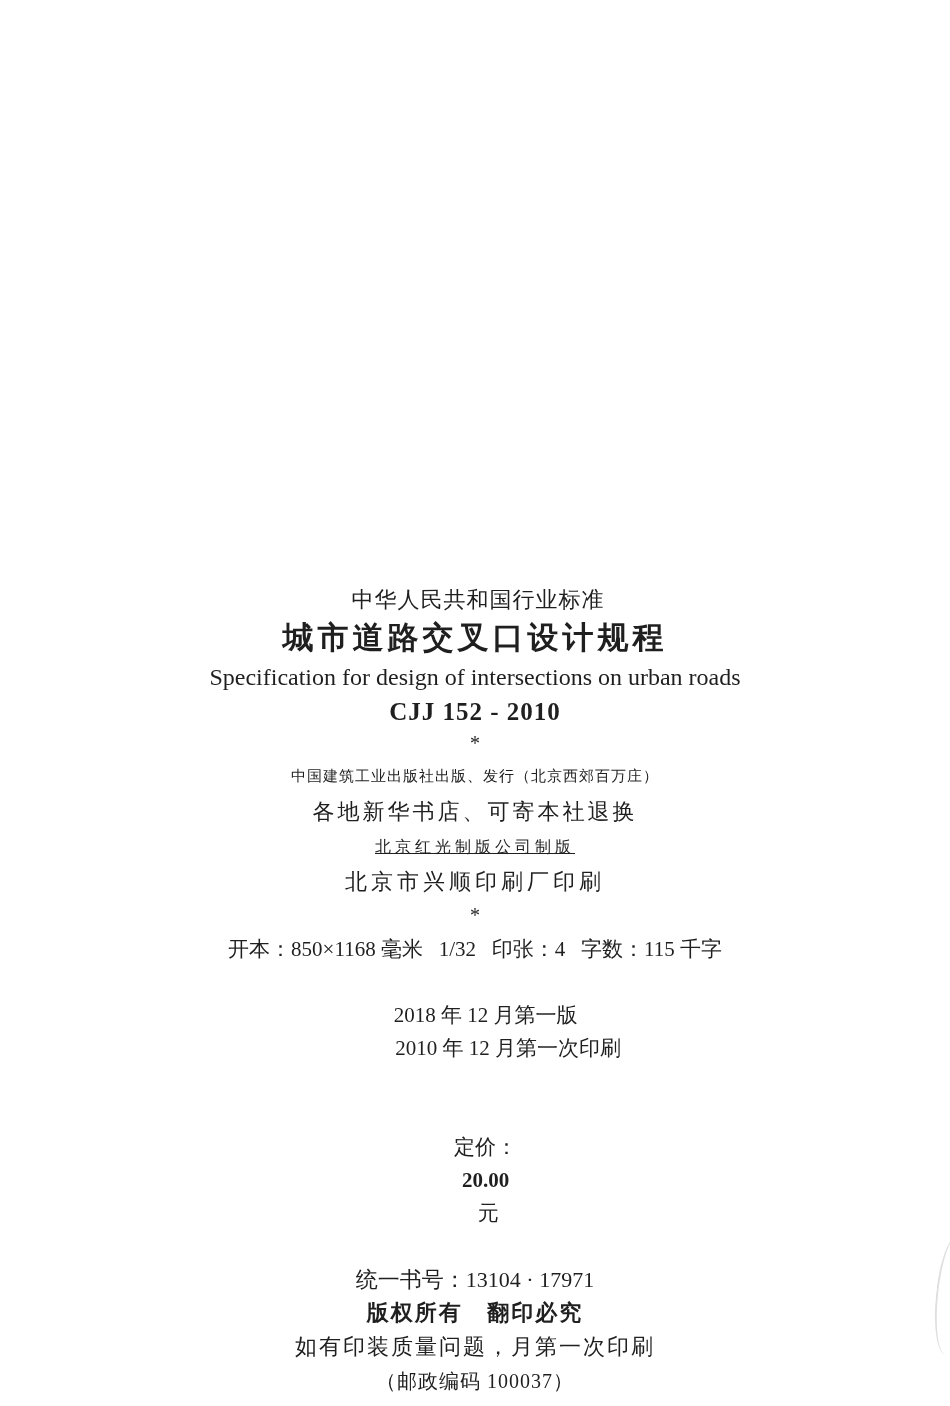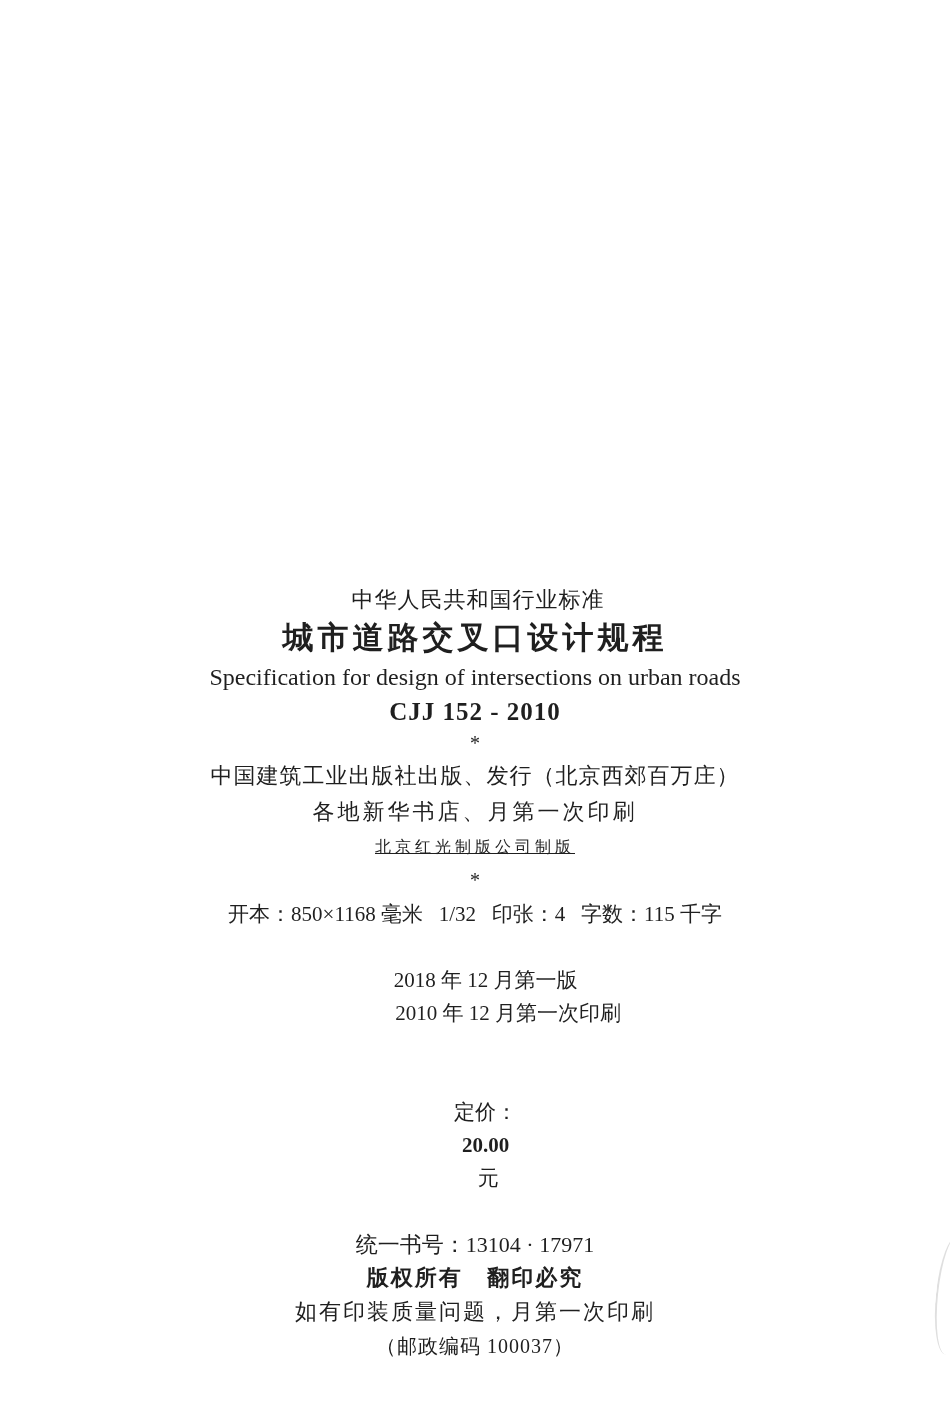--- a/index.html
+++ b/index.html
@@ -32,21 +32,21 @@
   }
   .heiti {
     font-family: "Liberation Sans", "DejaVu Sans", sans-serif;
     font-weight: bold;
   }
   .standard-class   { font-size: 22px; line-height: 34px; letter-spacing: 1px; margin-left: 6px; }
   .title-cn         { font-size: 31px; line-height: 42px; letter-spacing: 4px; }
   .title-en         { font-size: 24px; line-height: 36px; }
   .standard-number  { font-size: 25px; line-height: 33px; font-weight: bold; letter-spacing: 1px; }
   .asterisk-1       { font-size: 20px; line-height: 30px; }
-  .publisher        { font-size: 22px; line-height: 36px; letter-spacing: 1px; }
+  .publisher        { font-size: 15px; line-height: 36px; letter-spacing: 1px; }
   .distribution     { font-size: 22px; line-height: 35px; letter-spacing: 3px; }
   .platemaking      { font-size: 16px; line-height: 35px; letter-spacing: 4px; text-decoration: underline; }
   .printing         { font-size: 22px; line-height: 35px; letter-spacing: 4px; }
   .asterisk-2       { font-size: 20px; line-height: 33px; }
   .format-line      { font-size: 21px; line-height: 34px; }
   .edition-line     { font-size: 21px; line-height: 33px; }
   .edition-right    { margin-left: 45px; }
   .price-line       { font-size: 21px; line-height: 33px; }
   .price-value      { font-weight: bold; }
   .book-number      { font-size: 22px; line-height: 33px; }
@@ -68,22 +68,23 @@
 </head>
 <body>
 
 <div class="colophon">
   <div class="line serif standard-class">中华人民共和国行业标准</div>
   <div class="line heiti title-cn">城市道路交叉口设计规程</div>
   <div class="line serif title-en">Specification for design of intersections on urban roads</div>
   <div class="line serif standard-number">CJJ 152 - 2010</div>
   <div class="line serif asterisk-1">*</div>
   <div class="line serif publisher">中国建筑工业出版社出版、发行（北京西郊百万庄）</div>
-  <div class="line serif distribution">各地新华书店、月第一次印刷</div>
+  <div class="line serif distribution">各地新华书店、可寄本社退换</div>
   <div class="line serif platemaking">北京红光制版公司制版</div>
+  <div class="line serif printing">北京市兴顺印刷厂印刷</div>
   <div class="line serif asterisk-2">*</div>
   <div class="line serif format-line">开本：850×1168 毫米&nbsp;&nbsp; 1/32&nbsp;&nbsp; 印张：4&nbsp;&nbsp; 字数：115 千字</div>
   <div class="line serif edition-line">
     <span>2018 年 12 月第一版</span>
     <span class="edition-right">2010 年 12 月第一次印刷</span>
   </div>
   <div class="line serif price-line">
     <span>定价：</span>
     <span class="price-value">20.00</span>
     <span> 元</span>

